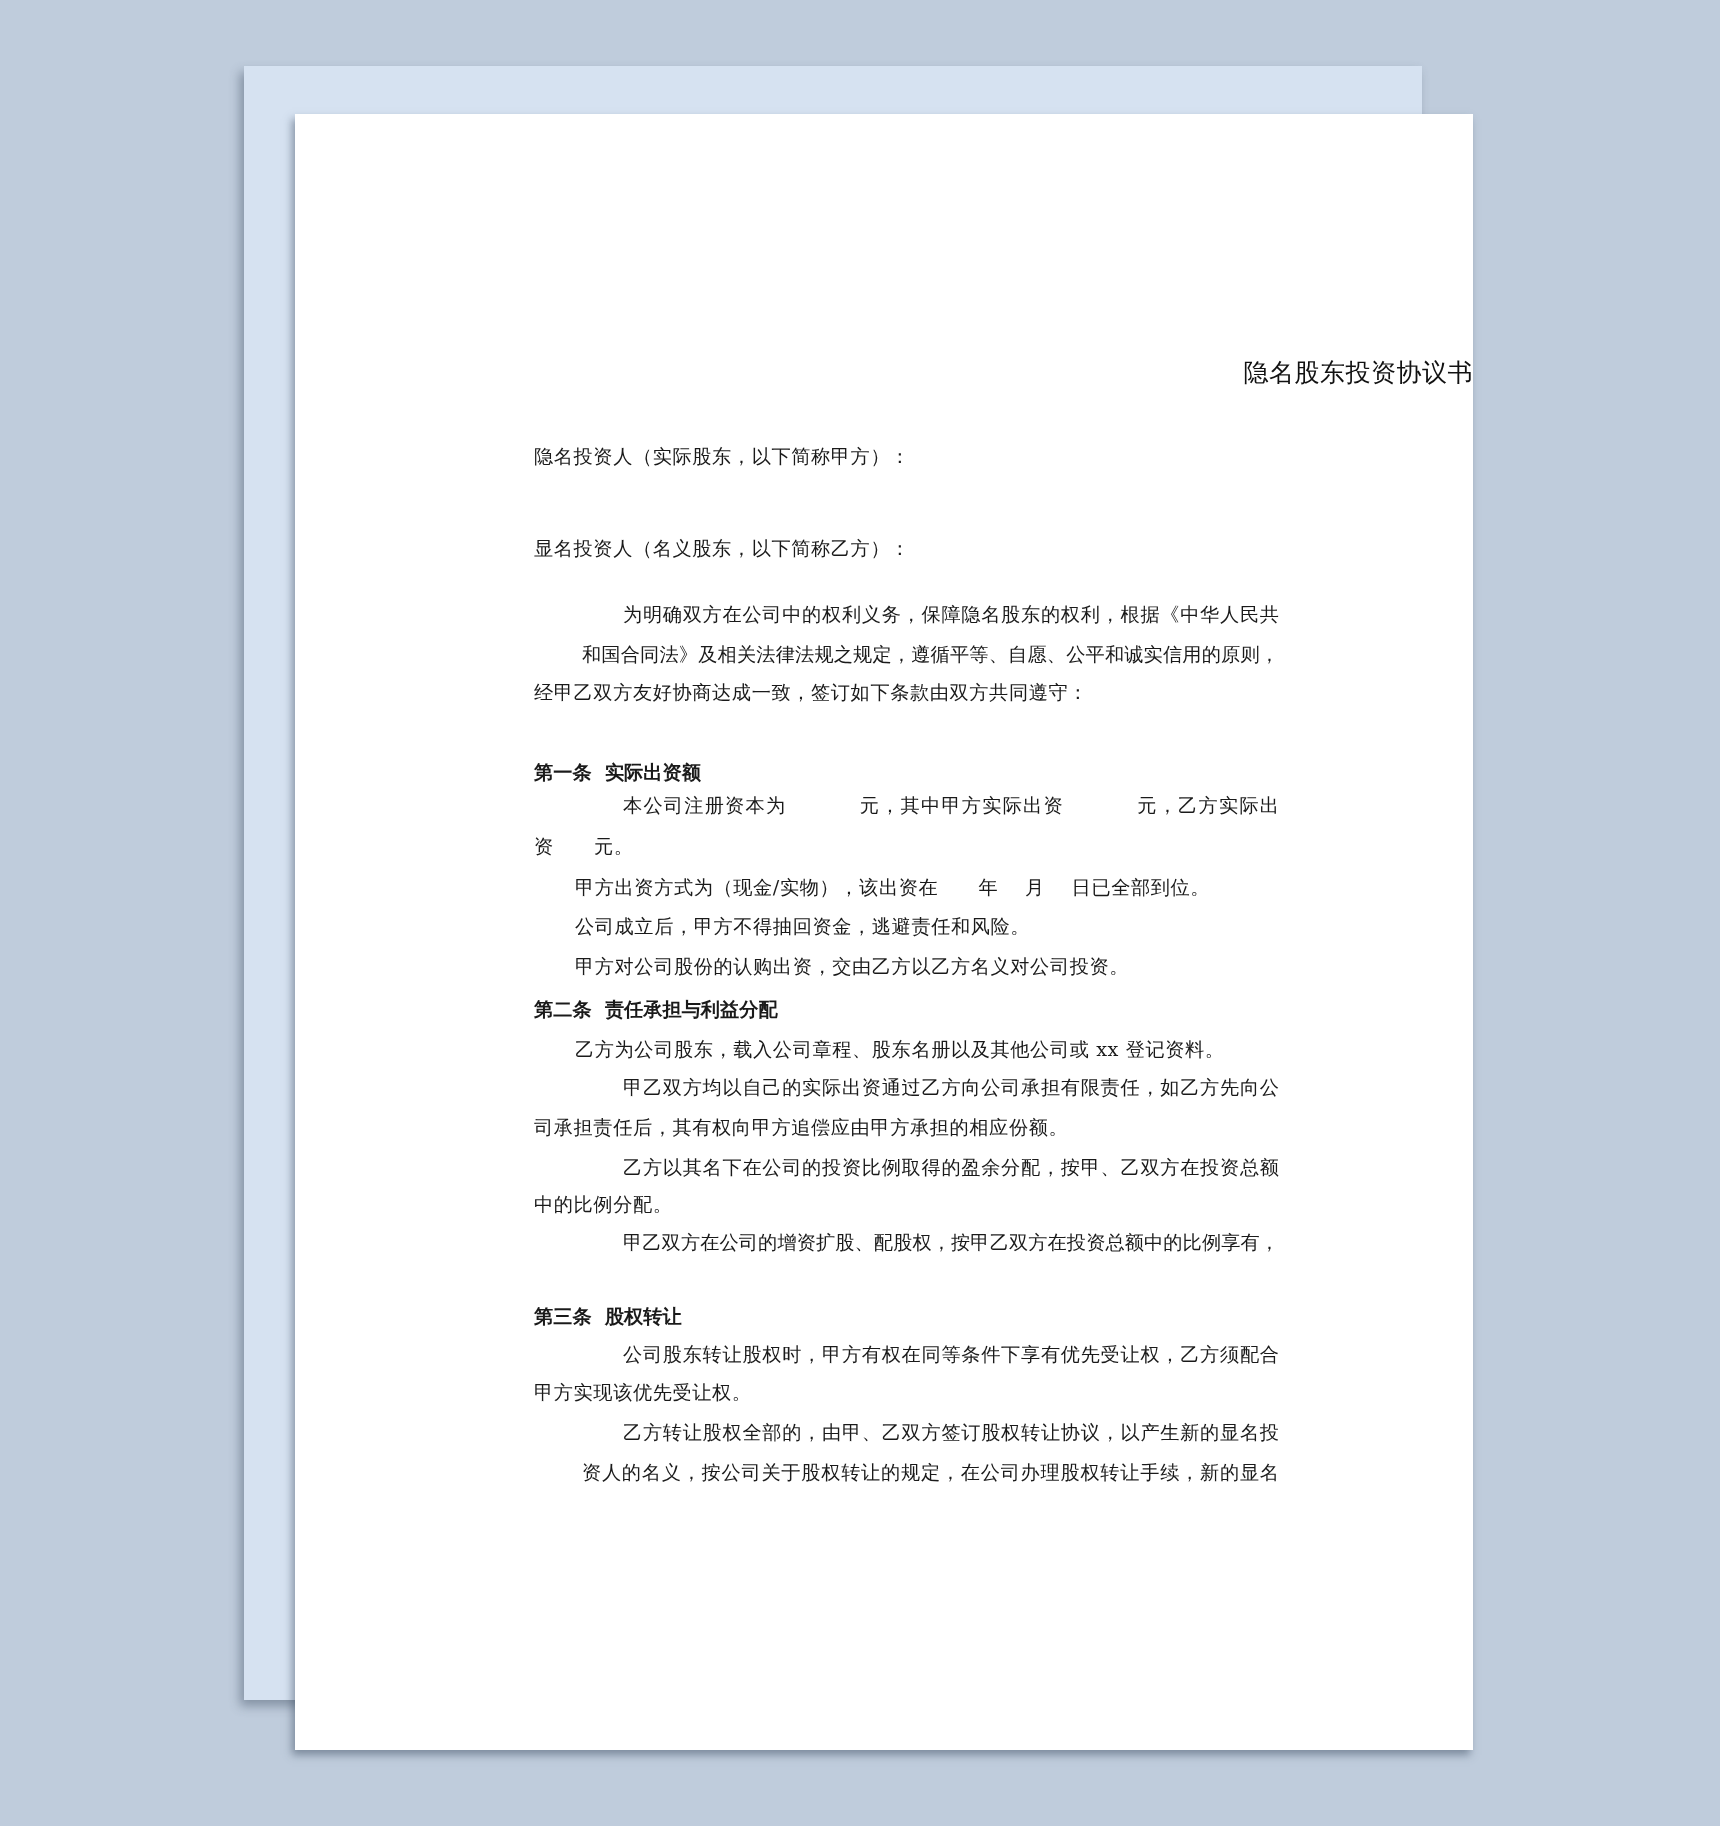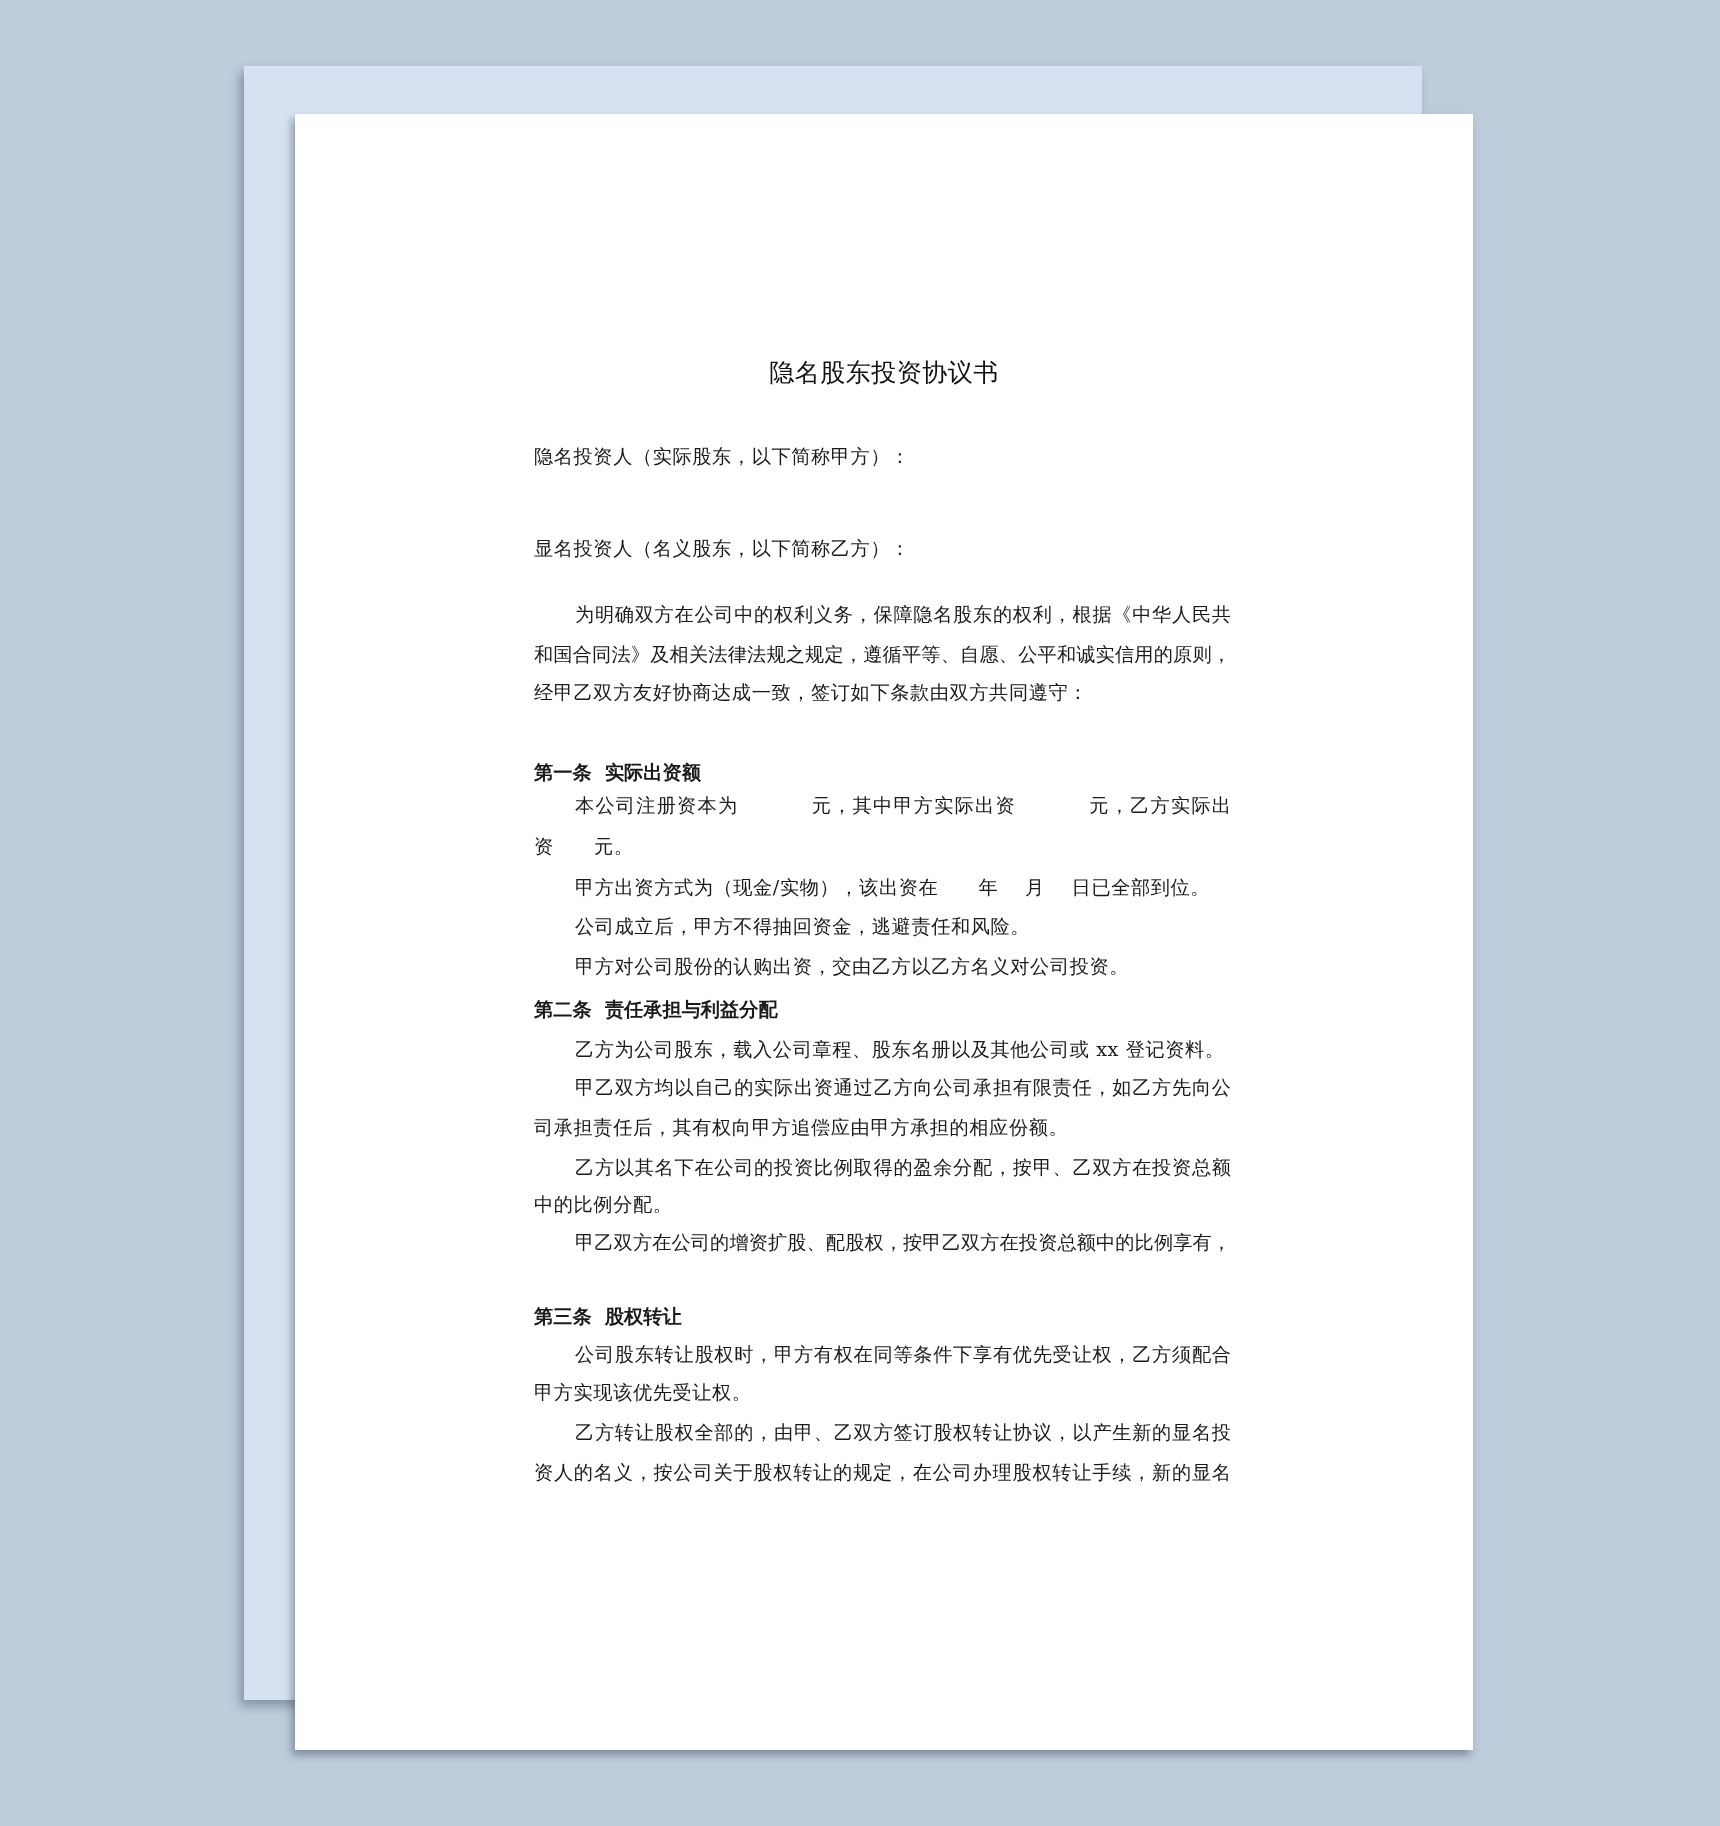--- a/index.html
+++ b/index.html
@@ -29,32 +29,33 @@
     height: 30px;
     font-size: 19.2px;
     line-height: 30px;
     white-space: pre;
     letter-spacing: 0.6px;
   }
   .line.justify {
     text-align: justify;
     text-align-last: justify;
     letter-spacing: 0;
+    margin-left: 48px;
   }
   .line.indent { padding-left: 41px; width: 656px; }
   .heading {
     font-family: "DejaVu Sans", "Liberation Sans", sans-serif;
     font-weight: bold;
     letter-spacing: 0;
   }
   .title {
     position: absolute;
     left: 0; right: 0;
     top: 242px;
-    text-align: center;
+    text-align: right;
     font-family: "DejaVu Sans", "Liberation Sans", sans-serif;
     font-size: 25px;
     line-height: 34px;
     letter-spacing: 0.5px;
     color: #111;
   }
 </style>
 </head>
 <body>
 

